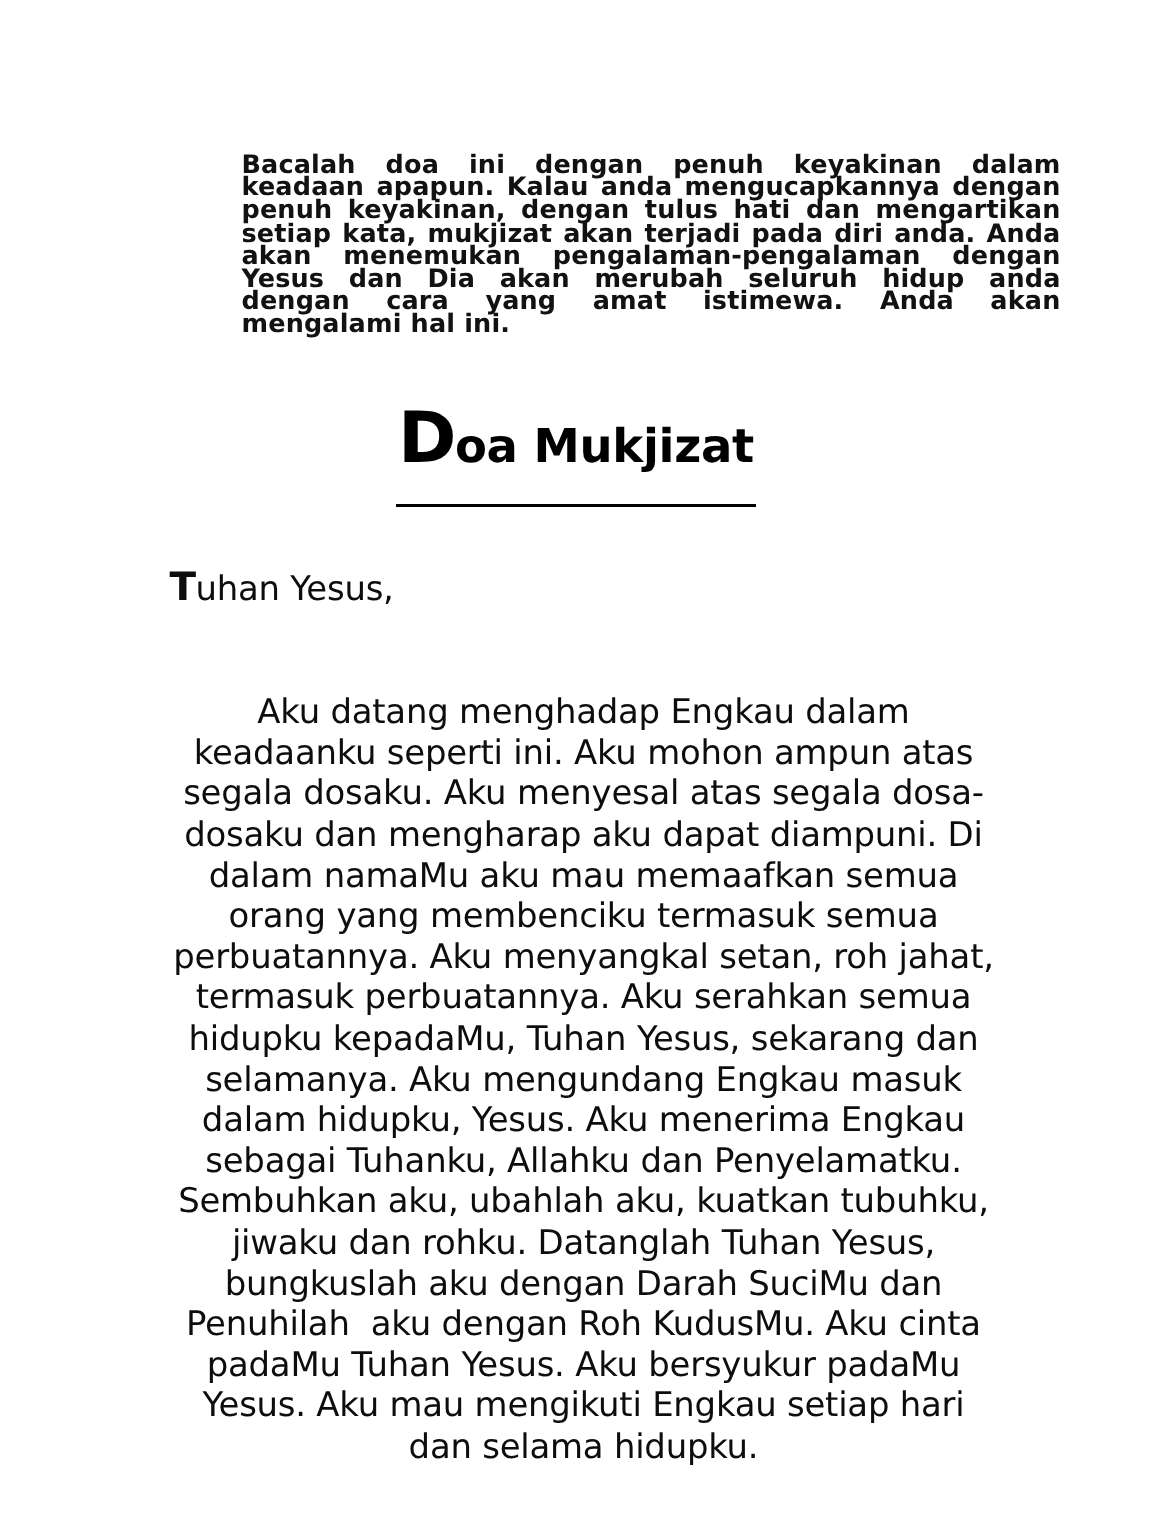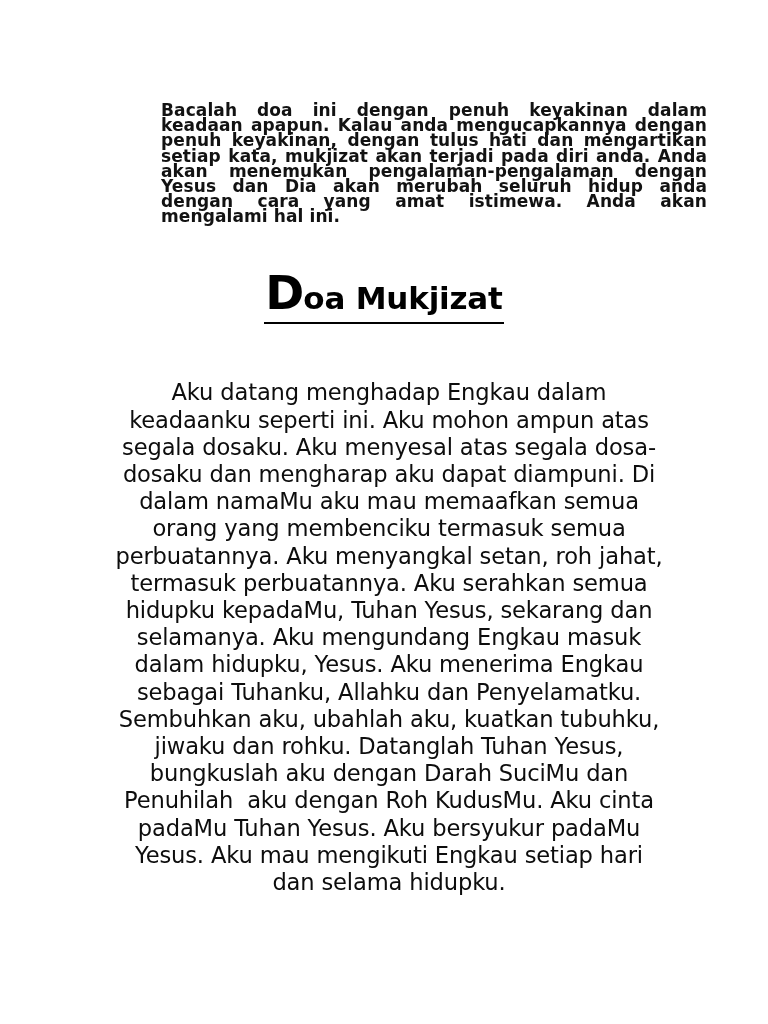--- a/index.html
+++ b/index.html
@@ -53,21 +53,21 @@
   }
   .title {
     display: inline-block;
     position: relative;
     font-family: "DejaVu Sans", sans-serif;
     font-weight: bold;
     font-size: 31px;
     line-height: 44px;
     letter-spacing: -0.2px;
     color: #000000;
-    padding: 0 1px 2px 1px;
+    padding: 0 1px 16px 1px;
     border-bottom: 2.5px solid #000000;
     white-space: nowrap;
   }
   .title .dropcap {
     font-size: 47px;
     line-height: 0;
     font-weight: bold;
     vertical-align: baseline;
     letter-spacing: -1px;
   }
@@ -105,16 +105,17 @@
 
 <div class="page">
 
   <p class="intro">Bacalah doa ini dengan penuh keyakinan dalam keadaan apapun. Kalau anda mengucapkannya dengan penuh keyakinan, dengan tulus hati dan mengartikan setiap kata, mukjizat akan terjadi pada diri anda. Anda akan menemukan pengalaman-pengalaman dengan Yesus dan Dia akan merubah seluruh hidup anda dengan cara yang amat istimewa. Anda akan mengalami hal ini.</p>
 
   <div class="title-wrap">
     <h1 class="title"><span class="dropcap">D</span><span>oa Mukjizat</span></h1>
   </div>
 
   <div class="prayer">
+    <span class="salutation"><span class="dropcap-t">T</span><span>uhan Yesus,</span></span>
     <span class="body-text">Aku datang menghadap Engkau dalam keadaanku seperti ini. Aku mohon ampun atas segala dosaku. Aku menyesal atas segala dosa-dosaku dan mengharap aku dapat diampuni. Di dalam namaMu aku mau memaafkan semua orang yang membenciku termasuk semua perbuatannya. Aku menyangkal setan, roh jahat, termasuk perbuatannya. Aku serahkan semua hidupku kepadaMu, Tuhan Yesus, sekarang dan selamanya. Aku mengundang Engkau masuk dalam hidupku, Yesus. Aku menerima Engkau sebagai Tuhanku, Allahku dan Penyelamatku. Sembuhkan aku, ubahlah aku, kuatkan tubuhku, jiwaku dan rohku. Datanglah Tuhan Yesus, bungkuslah aku dengan Darah SuciMu dan Penuhilah  aku dengan Roh KudusMu. Aku cinta padaMu Tuhan Yesus. Aku bersyukur padaMu Yesus. Aku mau mengikuti Engkau setiap hari dan selama hidupku.</span>
   </div>
 
 </div>
 
 </body></html>

